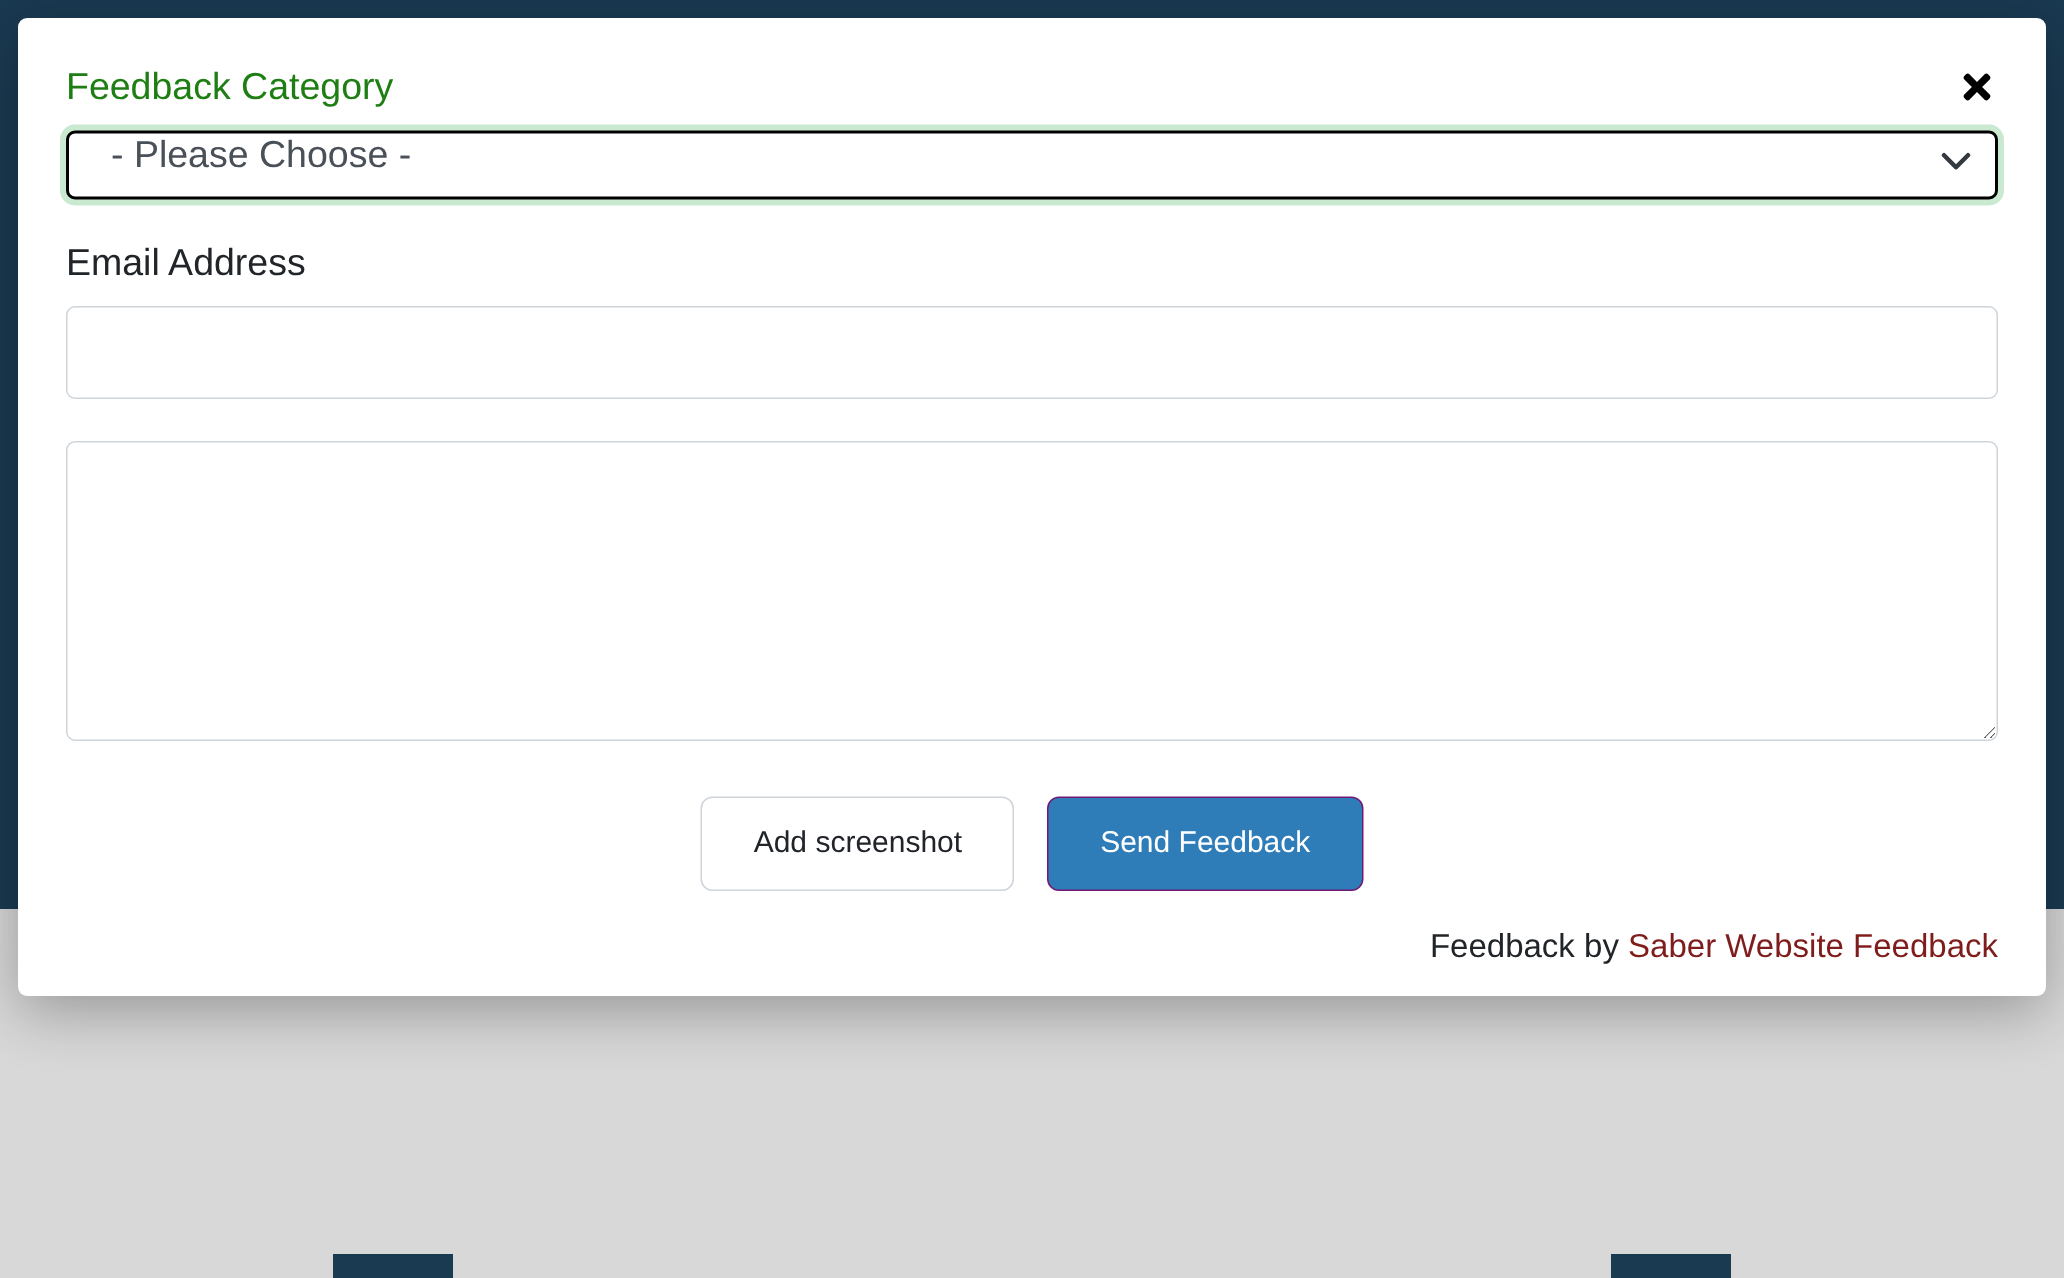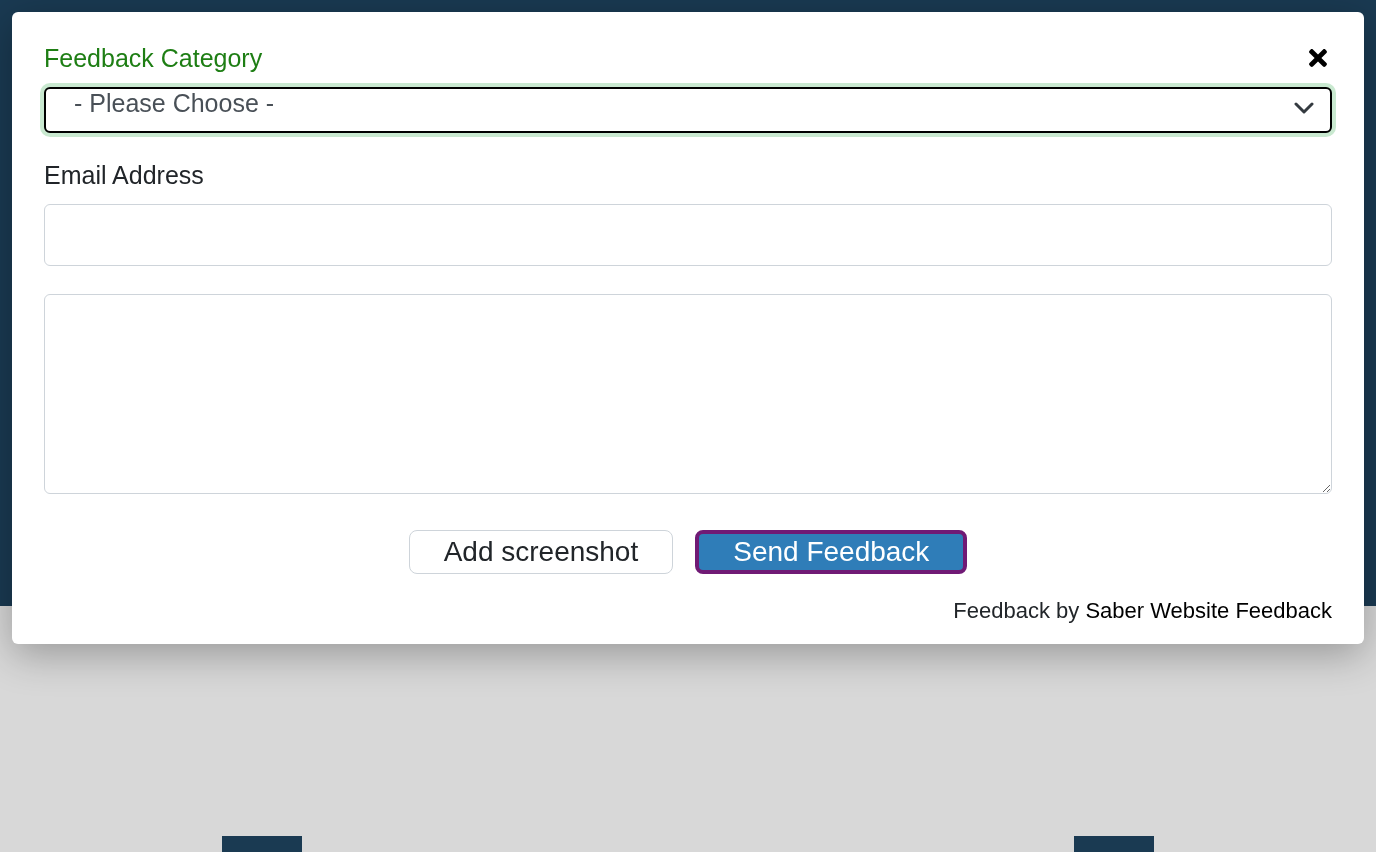--- a/index.html
+++ b/index.html
@@ -131,43 +131,43 @@
       font-family: inherit;
     }
     .button-row {
       display: flex;
       justify-content: center;
       gap: 22px;
       margin-top: 32px;
       margin-bottom: 24px;
     }
     .btn {
-      padding: 2px 34px;
-      font-size: 28px;
+      padding: 19px 34px;
+      font-size: 20px;
       border-radius: 8px;
       cursor: pointer;
       font-family: inherit;
     }
     .btn-outline {
       background: #fff;
       color: #212529;
       border: 1px solid #ced4da;
     }
     .btn-primary {
       background: #2f7db8;
       color: #fff;
-      border: 4px solid #701a75;
+      border: 1px solid #701a75;
     }
     .footer {
       text-align: right;
       font-size: 22px;
       color: #212529;
     }
     .footer a {
-      color: #000000;
+      color: #7f1d1d;
       text-decoration: none;
     }
   </style>
 </head>
 <body>
 
 <div class="bg-lower"></div>
 <div class="bg-bar1"></div>
 <div class="bg-bar2"></div>
 

